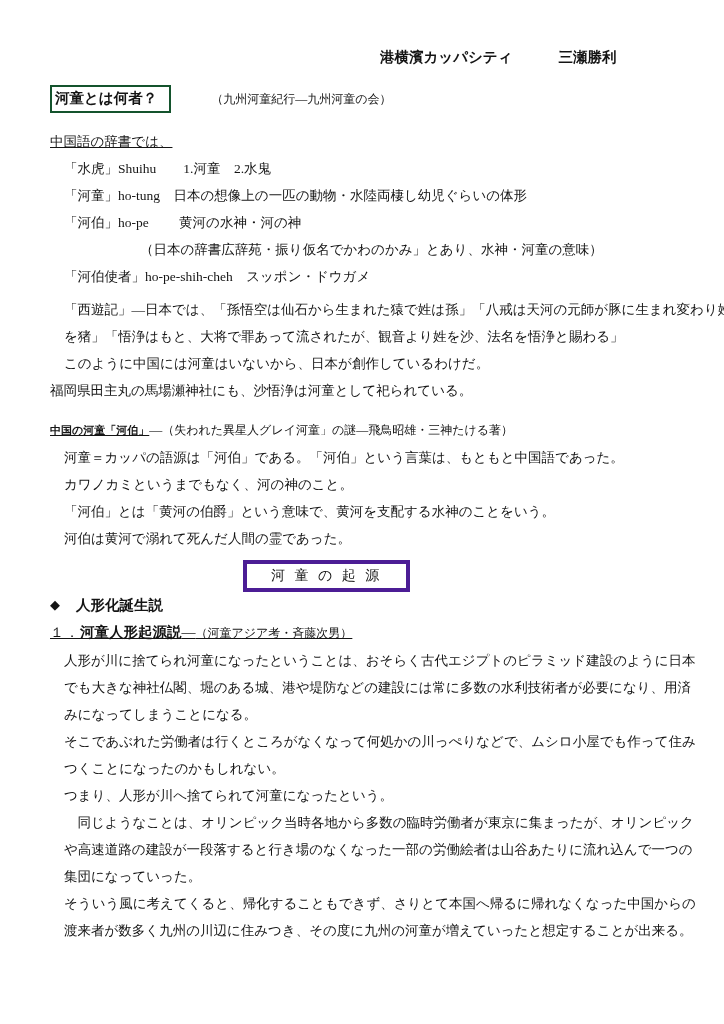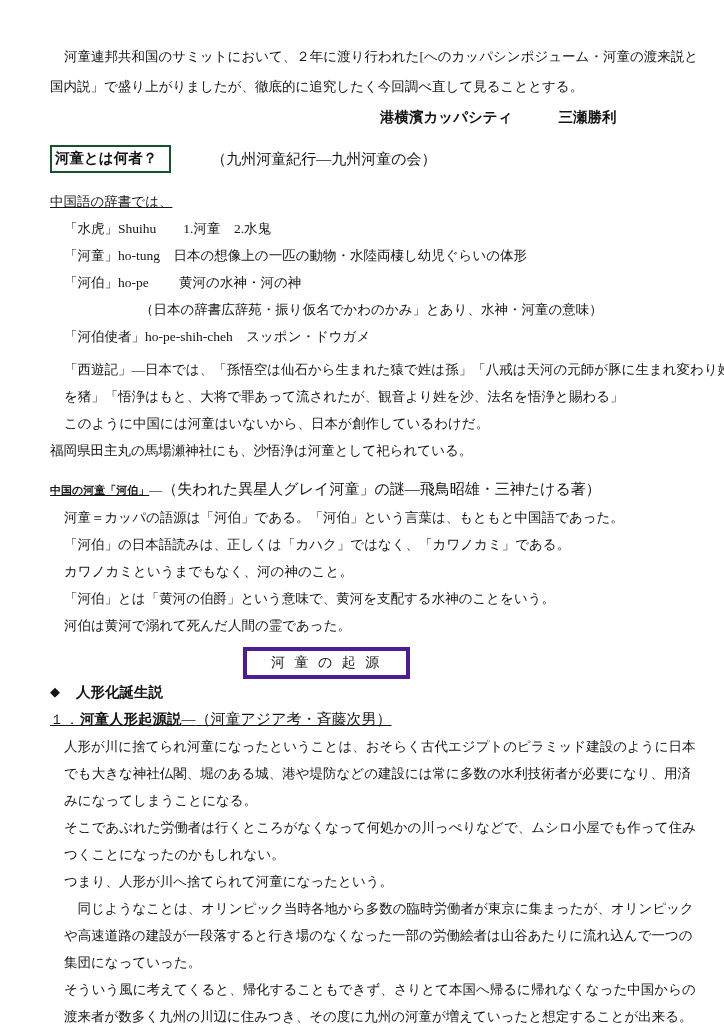--- a/index.html
+++ b/index.html
@@ -9,21 +9,21 @@
     font-family:"Liberation Serif","DejaVu Serif",serif;color:#141414;
   }
   .ln{font-size:13.5px;line-height:27px;white-space:nowrap;}
   .lh30{line-height:30px;}
   .ind{padding-left:14px;}
   .ind2{padding-left:90px;}
   .byline{line-height:30px;white-space:nowrap;padding-left:330px;font-weight:bold;font-size:14.5px;}
   .byline-gap{display:inline-block;width:46px;}
   .boxrow{margin-top:12px;height:30px;display:flex;align-items:center;}
   .titlebox{border:2px solid #14532d;font-weight:bold;font-size:14.5px;line-height:21px;padding:1px 12px 2px 3px;}
-  .src-small{font-size:15px;}
+  .src-small{font-size:12px;}
   .boxrow .src-small{margin-left:40px;}
   .dict-intro{margin-top:14px;}
   .dict-intro span{text-decoration:underline;}
   .blk-gap6{margin-top:6px;}
   .blk-gap12{margin-top:12px;}
   .sec-h .h{font-weight:bold;font-size:11px;text-decoration:underline;}
   .sec-h .dash{font-size:13px;}
   .originbox-row{margin-top:8px;height:28px;}
   .originbox{
     display:inline-block;margin-left:193px;border:4px solid #4c1d95;
@@ -33,24 +33,20 @@
   .diamond{display:inline-block;margin-right:16px;font-size:13px;transform:translateY(-1px);}
   .item-row{line-height:27px;white-space:nowrap;font-size:14px;text-decoration:underline;}
   .item-row .no{letter-spacing:1px;}
   .item-row .t{font-weight:bold;font-size:14.5px;}
 </style>
 </head>
 <body>
 
 <div class="page">
 
-  <div>
-    <div class="ln lh30 ind">河童連邦共和国のサミットにおいて、２年に渡り行われた[へのカッパシンポジューム・河童の渡来説と</div>
-    <div class="ln lh30">国内説」で盛り上がりましたが、徹底的に追究したく今回調べ直して見ることとする。</div>
-  </div>
 
   <div class="byline">
     <span>港横濱カッパシティ</span><span class="byline-gap"></span><span>三瀬勝利</span>
   </div>
 
   <div class="boxrow">
     <span class="titlebox">河童とは何者？</span>
     <span class="src-small">（九州河童紀行―九州河童の会）</span>
   </div>
 
@@ -69,21 +65,20 @@
     <div class="ln ind">を猪」「悟浄はもと、大将で罪あって流されたが、観音より姓を沙、法名を悟浄と賜わる」</div>
     <div class="ln ind">このように中国には河童はいないから、日本が創作しているわけだ。</div>
     <div class="ln">福岡県田主丸の馬場瀬神社にも、沙悟浄は河童として祀られている。</div>
   </div>
 
   <div class="ln sec-h blk-gap12">
     <span class="h">中国の河童「河伯」</span><span class="dash">―</span><span class="src-small">（失われた異星人グレイ河童」の謎―飛鳥昭雄・三神たける著）</span>
   </div>
   <div>
     <div class="ln ind">河童＝カッパの語源は「河伯」である。「河伯」という言葉は、もともと中国語であった。</div>
-    <div class="ln ind">「河伯」の日本語読みは、正しくは「カハク」ではなく、「カワノカミ」である。</div>
     <div class="ln ind">カワノカミというまでもなく、河の神のこと。</div>
     <div class="ln ind">「河伯」とは「黄河の伯爵」という意味で、黄河を支配する水神のことをいう。</div>
     <div class="ln ind">河伯は黄河で溺れて死んだ人間の霊であった。</div>
   </div>
 
   <div class="originbox-row">
     <span class="originbox">河 童 の 起 源</span>
   </div>
 
   <div class="diamond-row">

